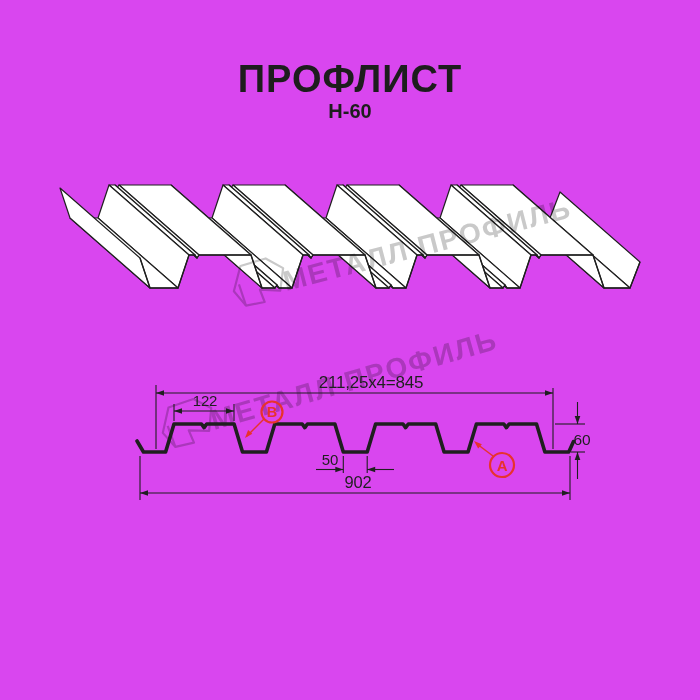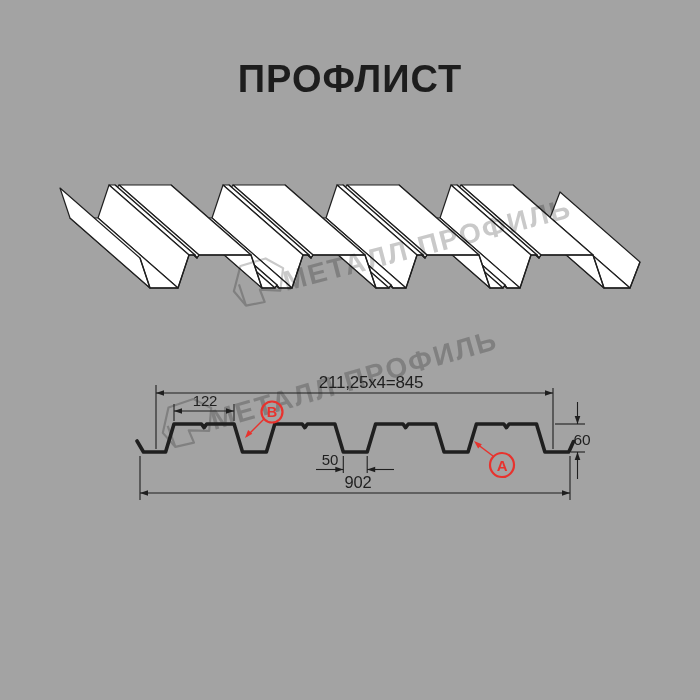--- a/index.html
+++ b/index.html
@@ -1,31 +1,32 @@
 <!DOCTYPE html>
 <html><head>
 <meta charset="utf-8">
 <style>
   html,body{margin:0;padding:0;background:#fff;}
-  .page{position:relative;width:700px;height:700px;background:#a3a3a3;overflow:hidden;
+  .page{position:relative;width:700px;height:700px;background:#d946ef;overflow:hidden;
         font-family:"Liberation Sans",sans-serif;}
   .title{position:absolute;top:58px;left:0;width:700px;text-align:center;
          font-size:38px;font-weight:700;letter-spacing:1px;color:#1d1d1d;}
   .subtitle{position:absolute;top:100px;left:0;width:700px;text-align:center;
          font-size:20px;font-weight:700;color:#1d1d1d;}
   .footer{position:absolute;top:612px;left:0;width:700px;text-align:center;
          font-size:19px;font-weight:700;letter-spacing:0.3px;color:#3f3f3f;}
   svg text{font-family:"Liberation Sans",sans-serif;}
   #art{position:absolute;top:0;left:0;}
 </style>
 </head>
 <body>
 
 <div class="page">
   <div class="title">ПРОФЛИСТ</div>
+  <div class="subtitle">Н-60</div>
   <svg id="art" width="700" height="700" viewBox="0 0 700 700">
       <g>
         <path d="M630,288 L640,262 L560,192 L550,218 Z" fill="#ffffff" stroke="#1f1f1f" stroke-width="1.2" stroke-linejoin="round"></path>
         <path d="M604,288 L630,288 L550,218 L524,218 Z" fill="#ffffff" stroke="#1f1f1f" stroke-width="1.2" stroke-linejoin="round"></path>
         <path d="M593,255 L604,288 L524,218 L513,185 Z" fill="#ffffff" stroke="#1f1f1f" stroke-width="1.2" stroke-linejoin="round"></path>
         <path d="M541,255 L593,255 L513,185 L461,185 Z" fill="#ffffff" stroke="#1f1f1f" stroke-width="1.2" stroke-linejoin="round"></path>
         <path d="M539,258 L541,255 L461,185 L459,188 Z" fill="#ffffff" stroke="#1f1f1f" stroke-width="1.2" stroke-linejoin="round"></path>
         <path d="M537,255 L539,258 L459,188 L457,185 Z" fill="#ffffff" stroke="#1f1f1f" stroke-width="1.2" stroke-linejoin="round"></path>
         <path d="M531,255 L537,255 L457,185 L451,185 Z" fill="#ffffff" stroke="#1f1f1f" stroke-width="1.2" stroke-linejoin="round"></path>
         <path d="M520,288 L531,255 L451,185 L440,218 Z" fill="#ffffff" stroke="#1f1f1f" stroke-width="1.2" stroke-linejoin="round"></path>

